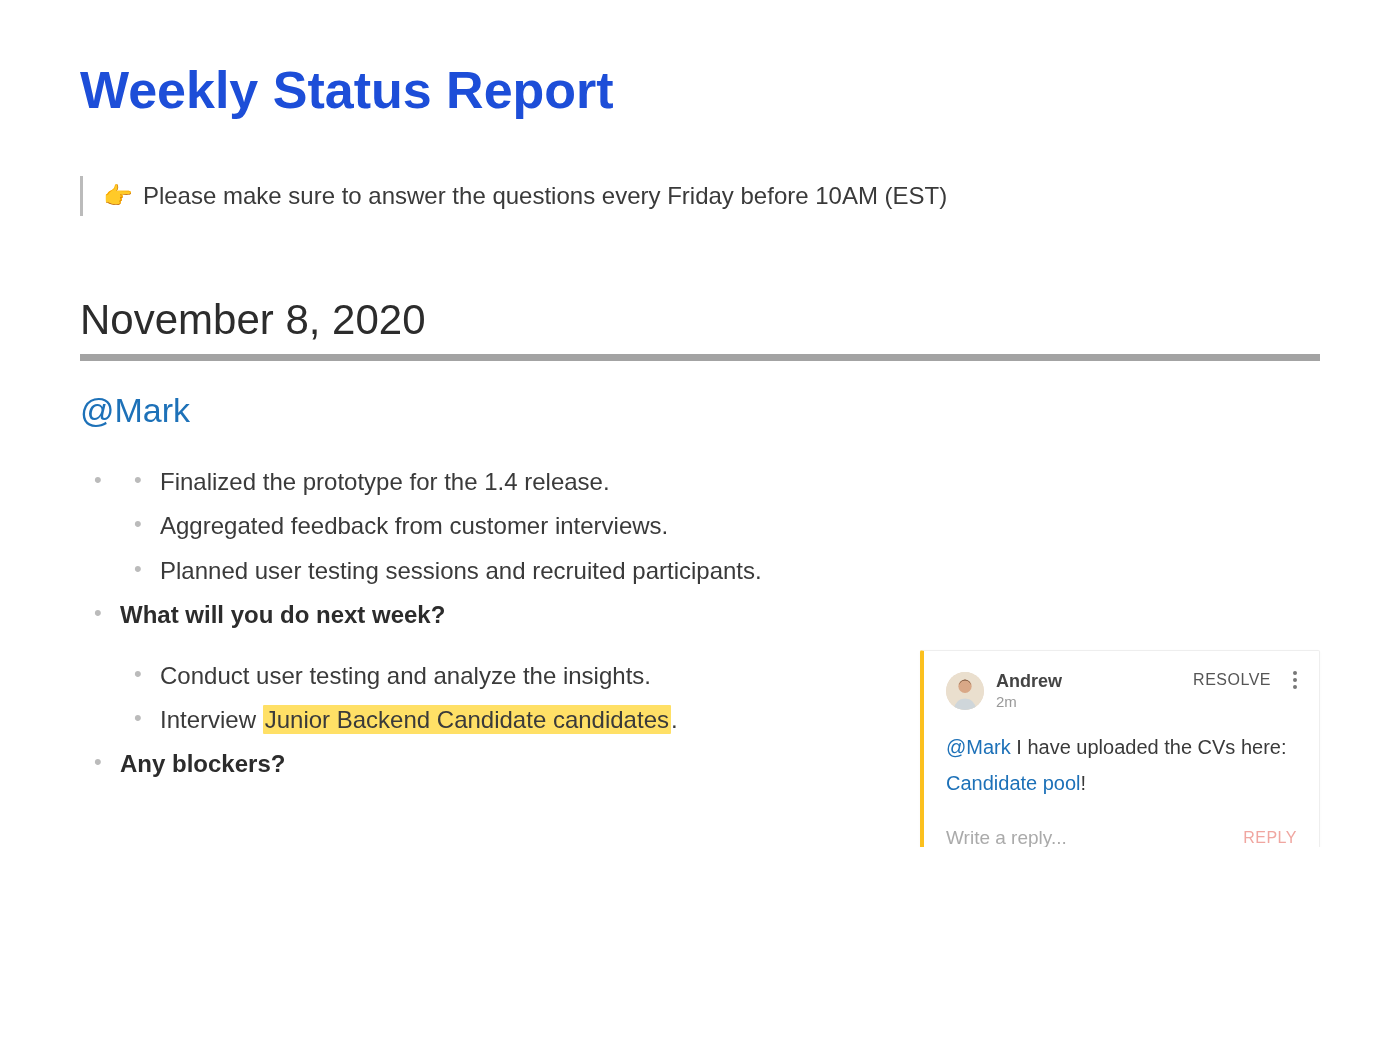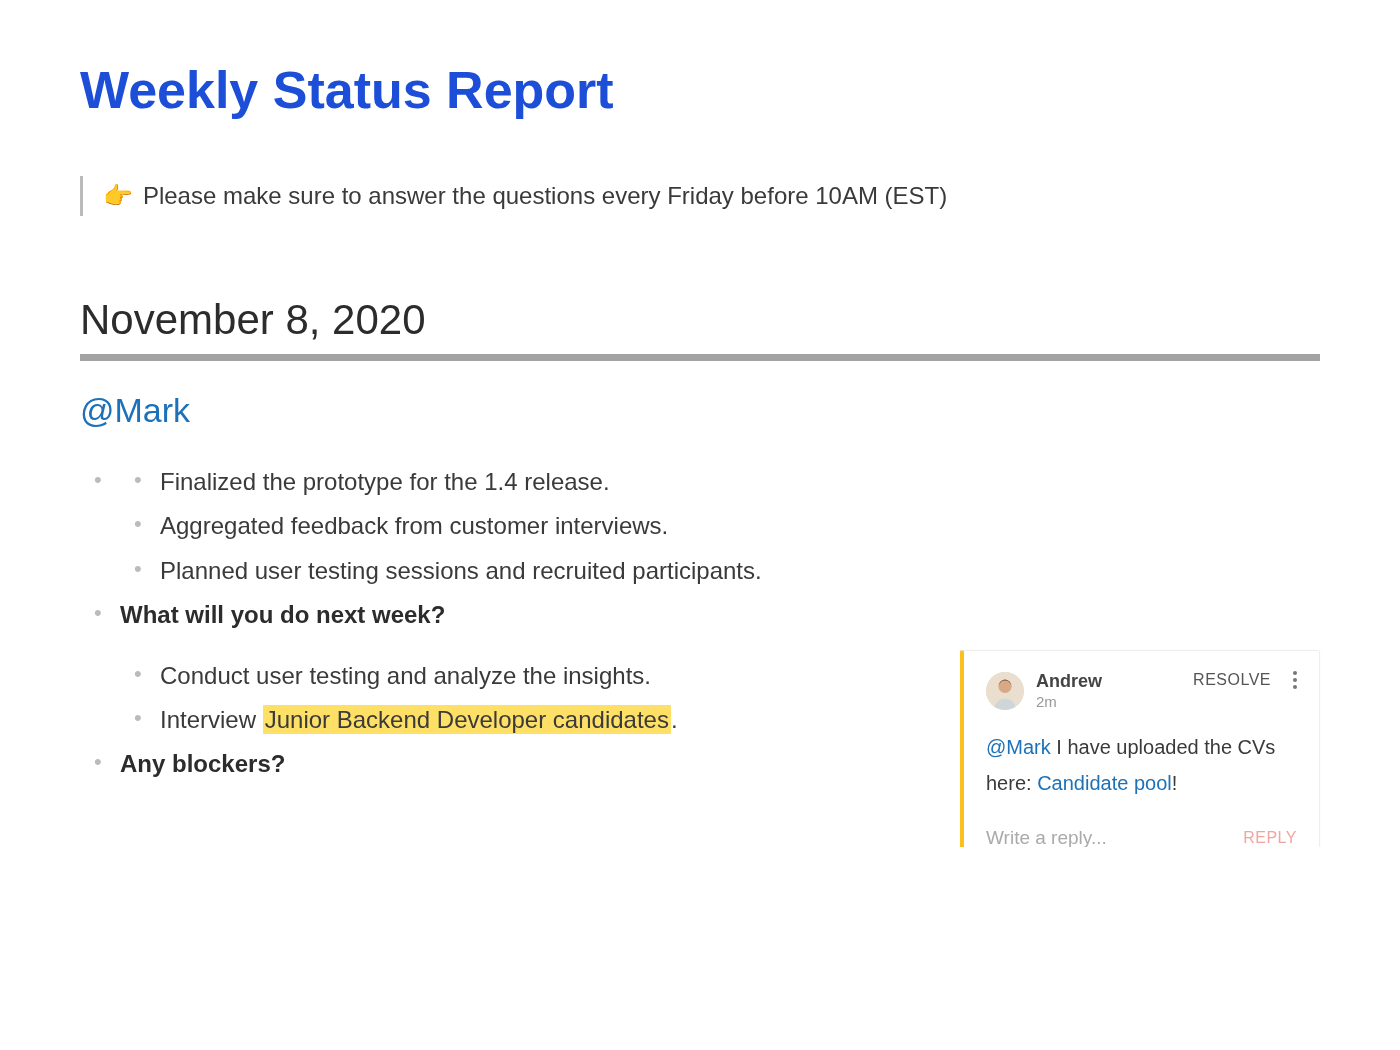--- a/index.html
+++ b/index.html
@@ -85,21 +85,21 @@
       background: #ffe066;
       padding: 1px 2px;
       border-radius: 1px;
     }
     .peace-icon { font-size: 22px; }
 
     .comment-card {
       position: absolute;
       right: 80px;
       top: 650px;
-      width: 360px;
+      width: 400px;
       background: #fff;
       border: 1px solid #eee;
       border-left: 4px solid #fbc01e;
       border-radius: 2px;
       padding: 20px 22px 18px 22px;
       box-shadow: 0 1px 3px rgba(0,0,0,0.03);
     }
     .comment-header {
       display: flex;
       align-items: flex-start;
@@ -200,21 +200,21 @@
       <li>Finalized the prototype for the 1.4 release.</li>
       <li>Aggregated feedback from customer interviews.</li>
       <li>Planned user testing sessions and recruited participants.</li>
     </ul>
   </li>
   <li>
     <span class="q-label">What will you do next week?</span>
     <ul class="sub-list">
       <li>Conduct user testing and analyze the insights.</li>
       <li>
-        <span>Interview </span><span class="highlight">Junior Backend Developer candidates</span><span>.</span>
+        <span>Interview </span><span class="highlight">Junior Backend Candidate candidates</span><span>.</span>
       </li>
     </ul>
   </li>
   <li>
     <span class="q-label">Any blockers?</span>
   </li>
 </ul>
 
 <div class="comment-card">
   <div class="comment-header">

